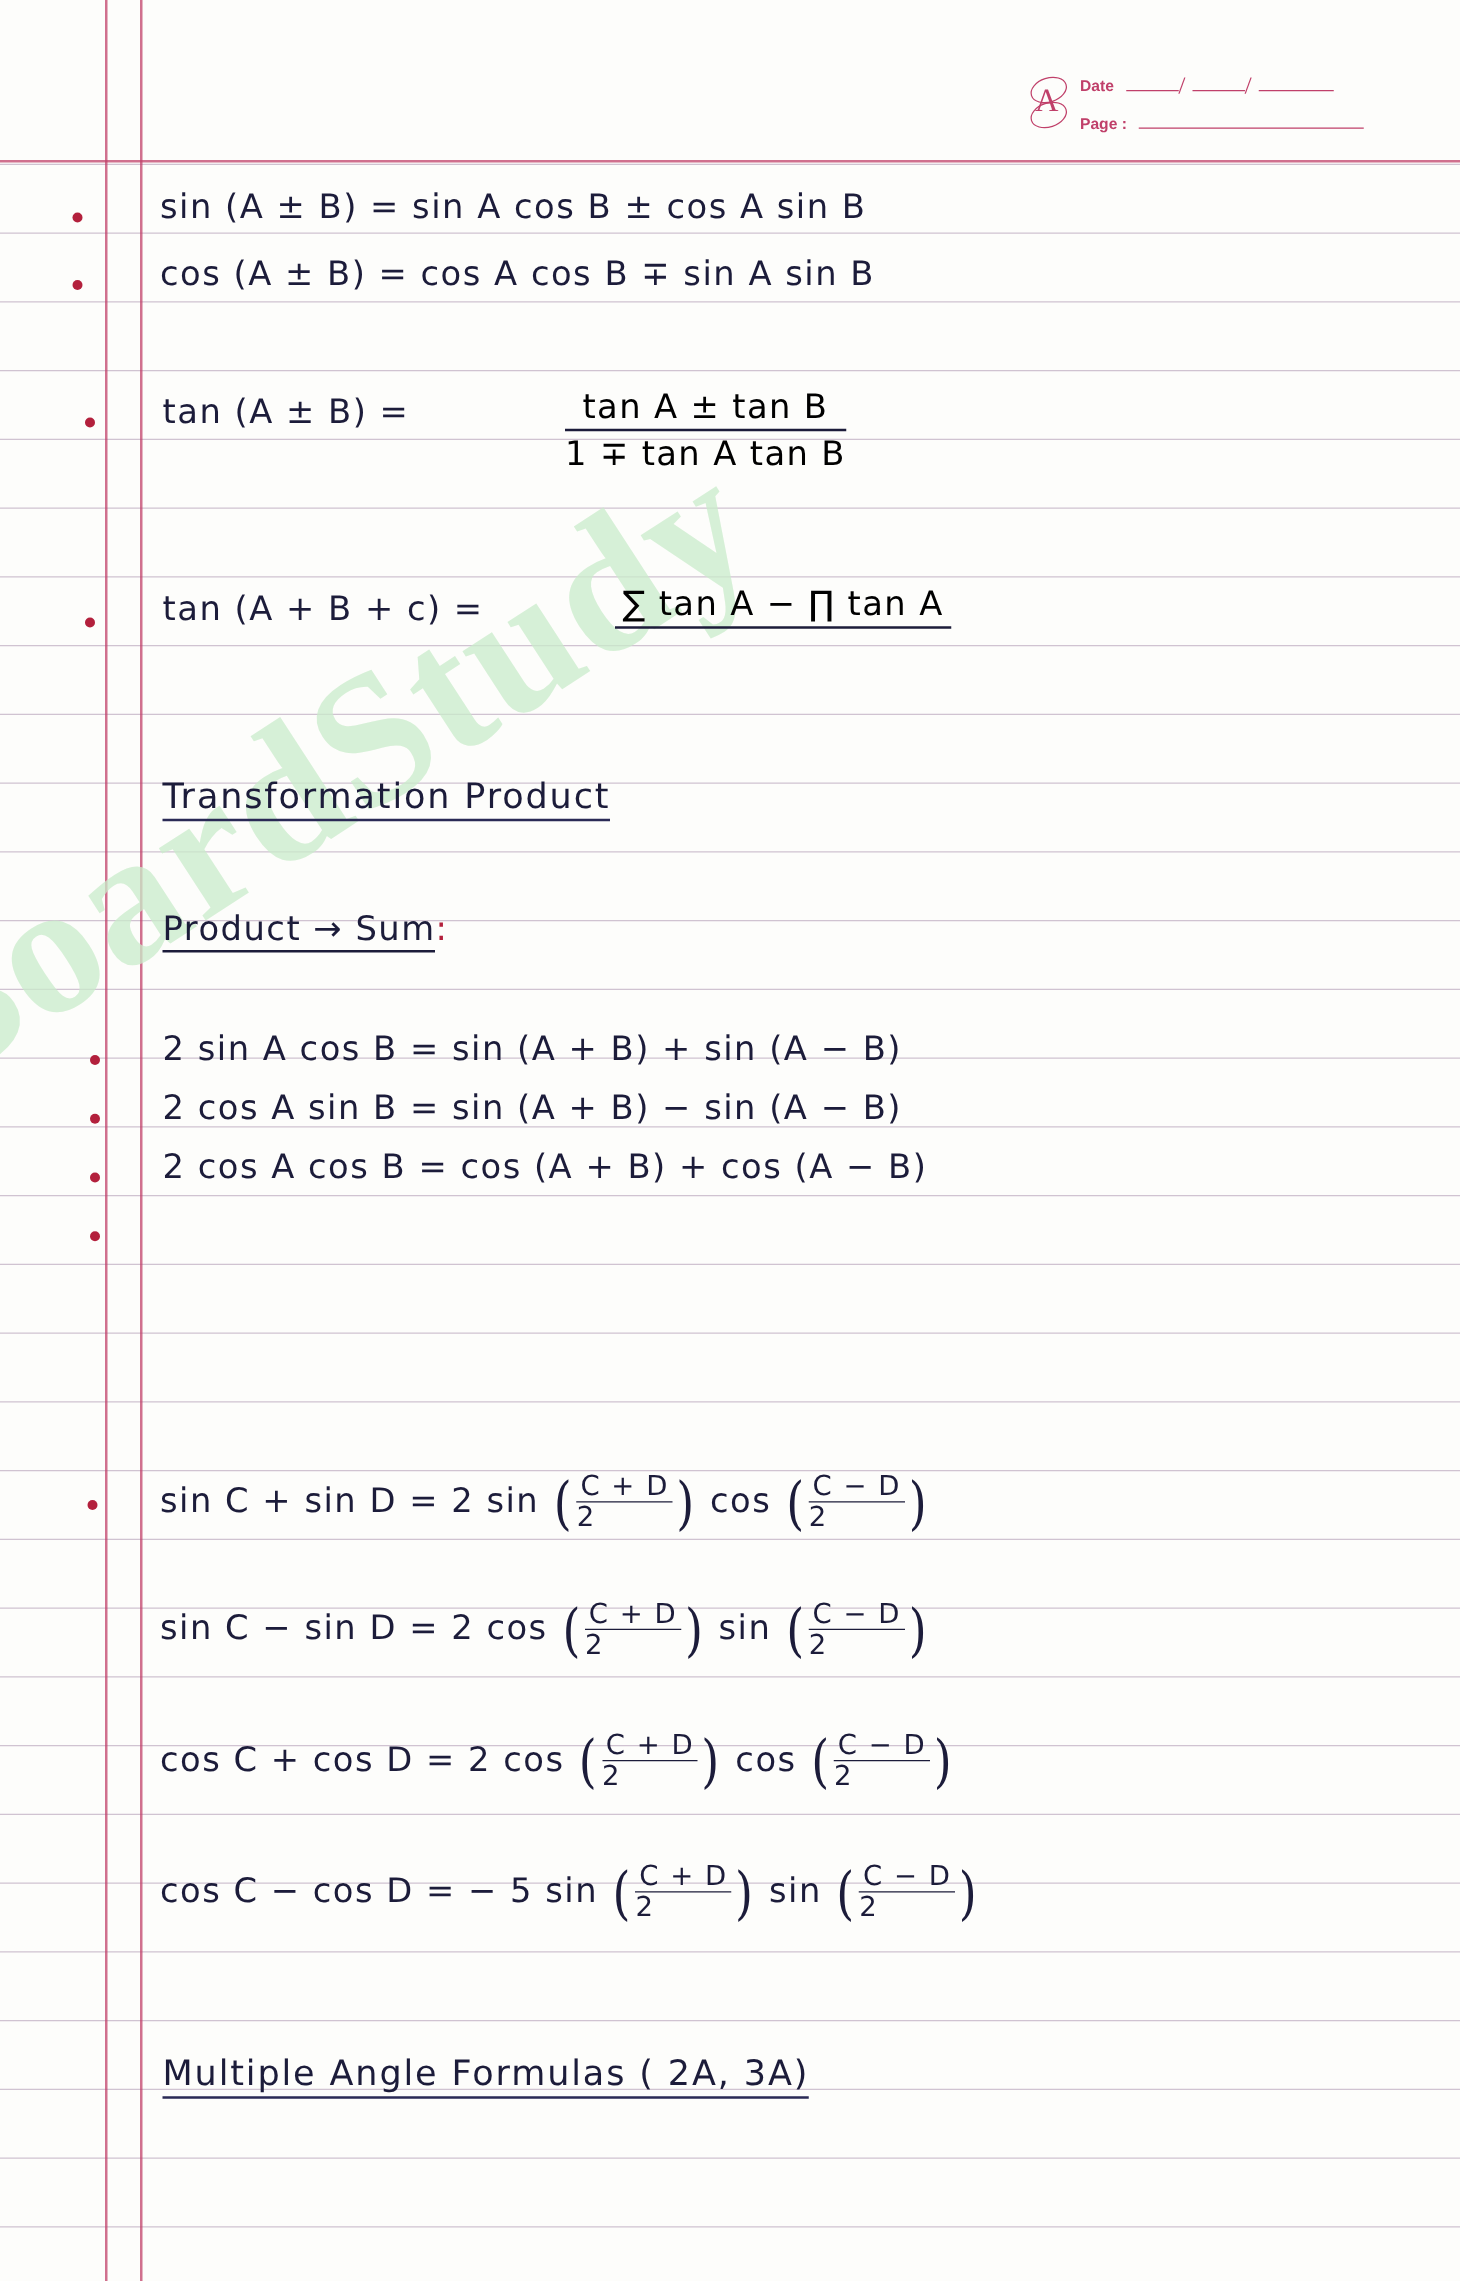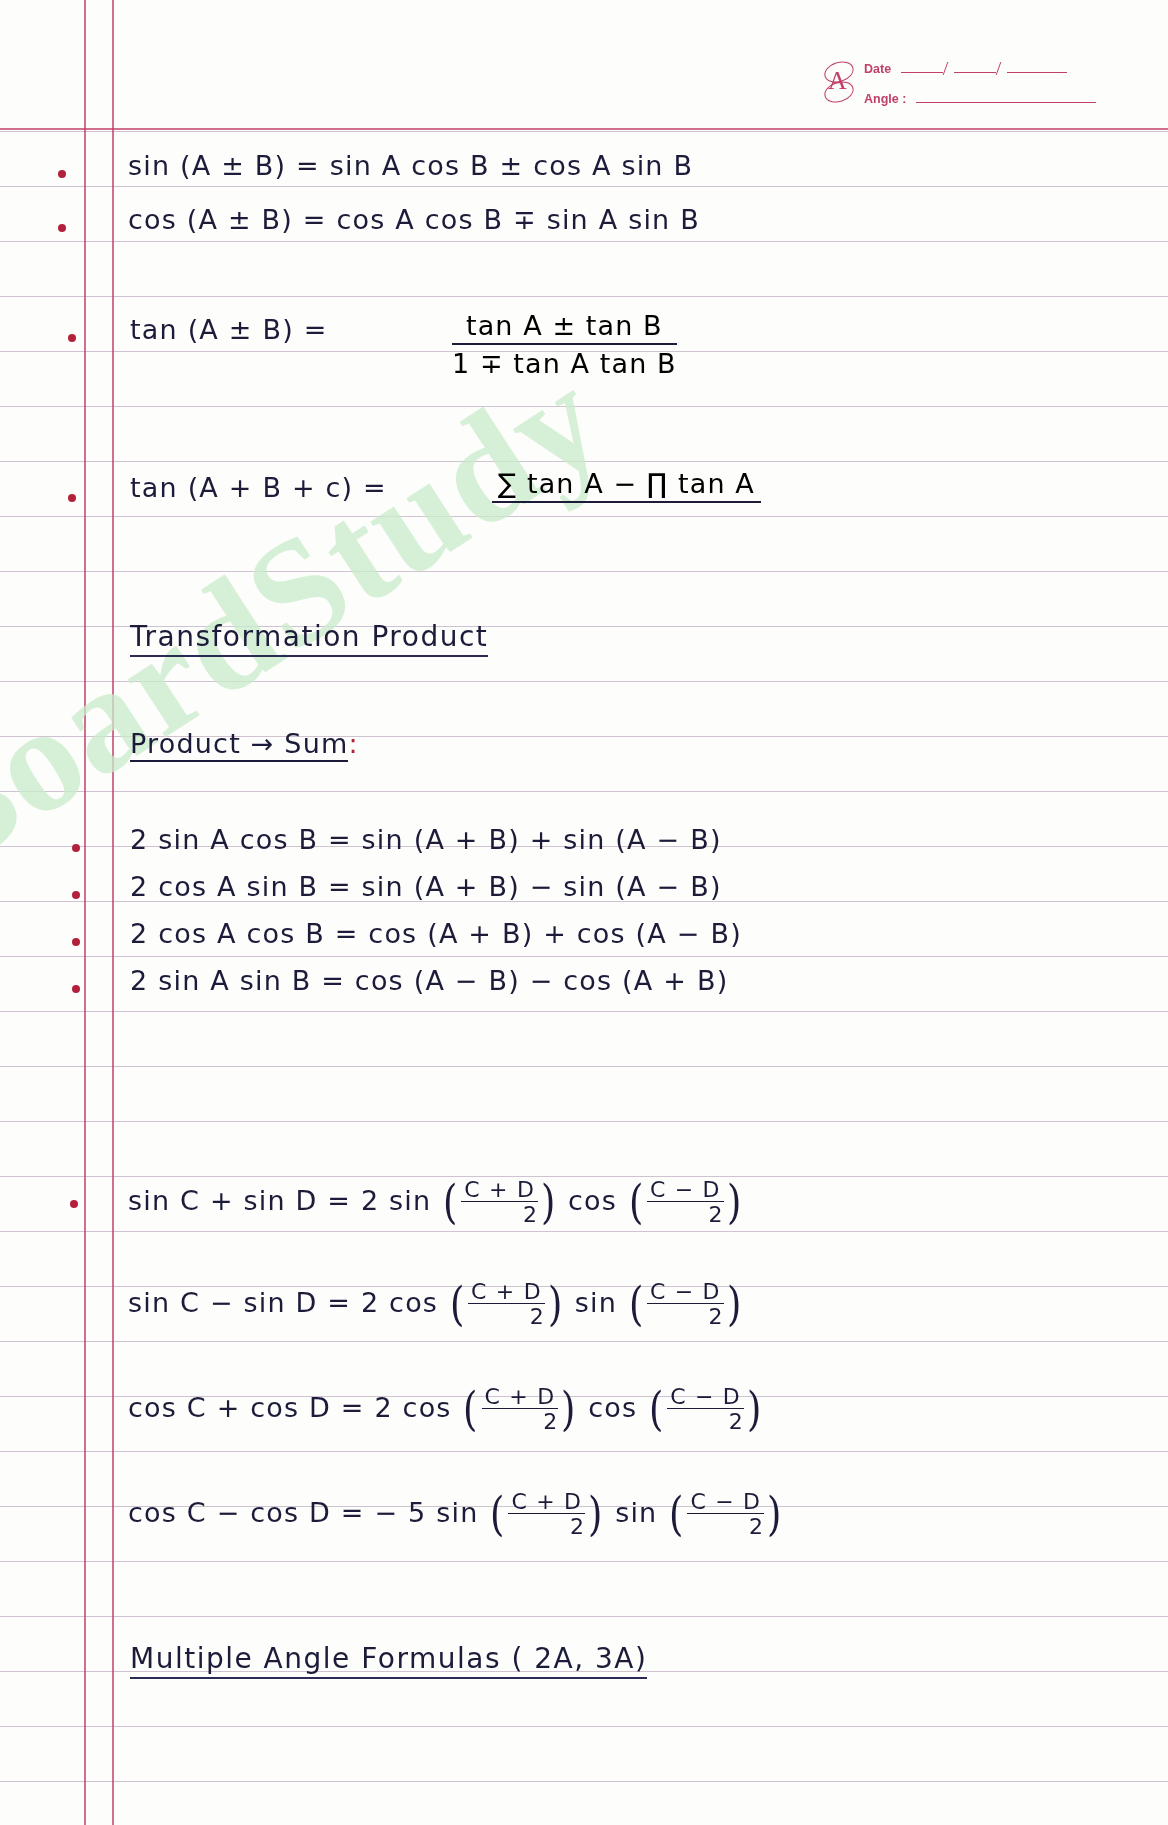--- a/index.html
+++ b/index.html
@@ -176,21 +176,21 @@
   .frac .den {
     font-size: 27px;
     letter-spacing: 1.1px;
     display: block;
     padding-top: 3px;
   }
 
   
   .pfrac {
     display: inline-block;
-    text-align: right;
+    text-align: left;
     vertical-align: middle;
     font-size: 22px;
     line-height: 1.05;
     margin: 0 1px;
   }
   .pfrac .t { display: block; border-bottom: 1.6px solid #1c1c3a; padding: 0 3px; }
   .pfrac .b { display: block; padding-top: 1px; }
   .paren {
     display: inline-block;
     font-size: 46px;
@@ -252,21 +252,21 @@
     <div class="logo">
       <div class="ell"></div>
       <div class="ell ell2"></div>
       <div class="letter">A</div>
     </div>
     <div class="row r1">
       <span class="lbl">Date</span>
       <span class="line" style="width:42px"></span><span class="sl"></span><span class="line" style="width:42px"></span><span class="sl"></span><span class="line" style="width:60px"></span>
     </div>
     <div class="row r2">
-      <span class="lbl">Angle :</span>
+      <span class="lbl">Page :</span>
       <span class="line" style="width:180px"></span>
     </div>
   </div>
 
   <div class="content">
 
     <div class="bullet" style="left:58px; top:170px"></div>
     <div class="ln" style="left:128px; top:150px">sin (A ± B) = sin A  cos B  ±  cos A  sin B</div>
 
     <div class="bullet" style="left:58px; top:224px"></div>
@@ -294,21 +294,20 @@
     <div class="bullet" style="left:72px; top:844px"></div>
     <div class="ln" style="left:130px; top:824px">2 sin A  cos B  =  sin (A + B) +  sin (A − B)</div>
 
     <div class="bullet" style="left:72px; top:891px"></div>
     <div class="ln" style="left:130px; top:871px">2 cos A  sin B  =  sin (A + B)  −  sin (A − B)</div>
 
     <div class="bullet" style="left:72px; top:938px"></div>
     <div class="ln" style="left:130px; top:918px">2 cos A  cos B  =  cos (A + B)  +  cos (A − B)</div>
 
     <div class="bullet" style="left:72px; top:985px"></div>
-    <div class="ln" style="left:130px; top:965px">2 sin A  sin B  =  cos (A − B)  −  cos (A + B)</div>
 
 
     <div class="bullet" style="left:70px; top:1200px"></div>
     <div class="ln" style="left:128px; top:1178px">
       <span>sin C + sin D  =  2 sin</span>
       <span class="paren">(</span><span class="pfrac"><span class="t">C + D</span><span class="b">2</span></span><span class="paren">)</span>
       <span>cos</span>
       <span class="paren">(</span><span class="pfrac"><span class="t">C − D</span><span class="b">2</span></span><span class="paren">)</span>
     </div>
 

